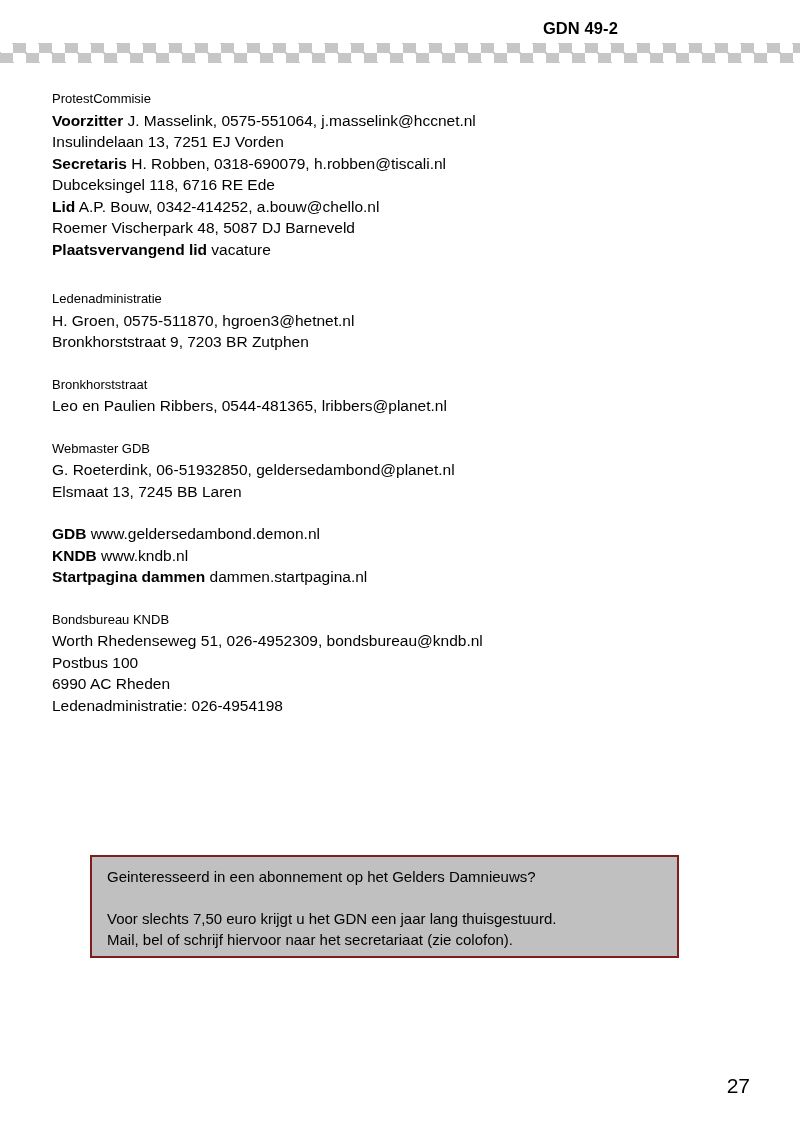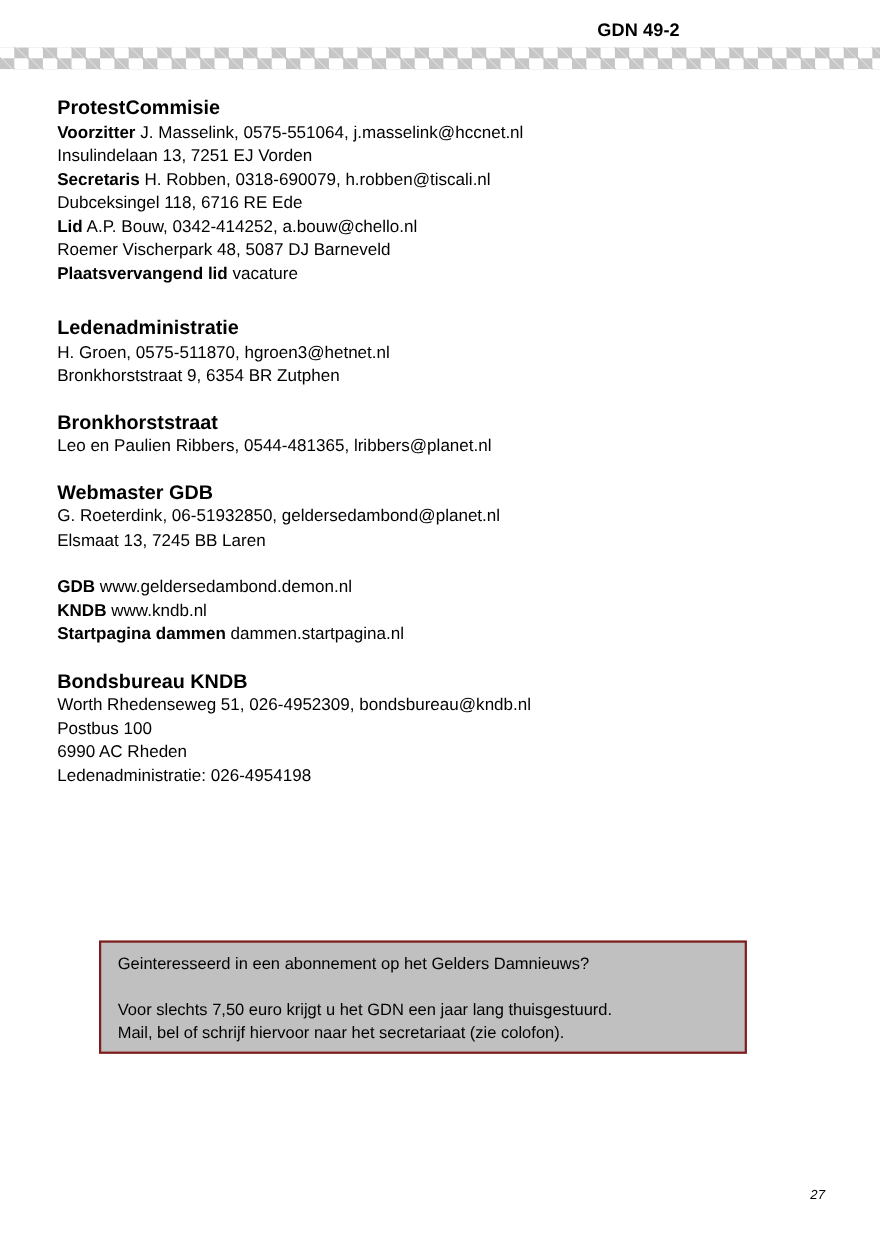--- a/index.html
+++ b/index.html
@@ -57,22 +57,22 @@
     width: 700px;
   }
 
   .section {
     margin-bottom: 21px;
   }
   .section:first-child {
     margin-bottom: 0;
   }
   .section-heading {
-    font-size: 18px;
-    font-weight: bold;
+    font-size: 13px;
+    font-weight: normal;
     line-height: 21.5px;
     white-space: nowrap;
   }
   .line {
     font-size: 15.5px;
     font-weight: normal;
     line-height: 21.5px;
     white-space: nowrap;
   }
   .line .lbl {
@@ -107,24 +107,23 @@
   }
   .promo-spacer {
     height: 21px;
   }
 
   
   #page-number {
     position: absolute;
     right: 50px;
     top: 1076px;
-    font-size: 12px;
+    font-size: 21px;
     line-height: 20px;
     text-align: right;
-    font-style: italic;
   }
 </style>
 </head>
 <body>
 
 <div id="page-header">
   <div id="header-title">GDN 49-2</div>
   <div id="header-rule"></div>
 </div>
 
@@ -139,21 +138,21 @@
     <div class="line"><span class="lbl">Lid</span><span> A.P. Bouw, 0342-414252, a.bouw@chello.nl</span></div>
     <div class="line"><span>Roemer Vischerpark 48, 5087 DJ Barneveld</span></div>
     <div class="line"><span class="lbl">Plaatsvervangend lid</span><span> vacature</span></div>
   </div>
 
   <div class="gap-block"></div>
 
   <div class="section">
     <div class="section-heading">Ledenadministratie</div>
     <div class="line"><span>H. Groen, 0575-511870, hgroen3@hetnet.nl</span></div>
-    <div class="line"><span>Bronkhorststraat 9, 6354 BR Zutphen</span></div>
+    <div class="line"><span>Bronkhorststraat 9, 7203 BR Zutphen</span></div>
   </div>
 
   <div class="section">
     <div class="section-heading">Bronkhorststraat</div>
     <div class="line"><span>Leo en Paulien Ribbers, 0544-481365, lribbers@planet.nl</span></div>
   </div>
 
   <div class="section">
     <div class="section-heading">Webmaster GDB</div>
     <div class="line"><span>G. Roeterdink, 06-51932850, geldersedambond@planet.nl</span></div>

